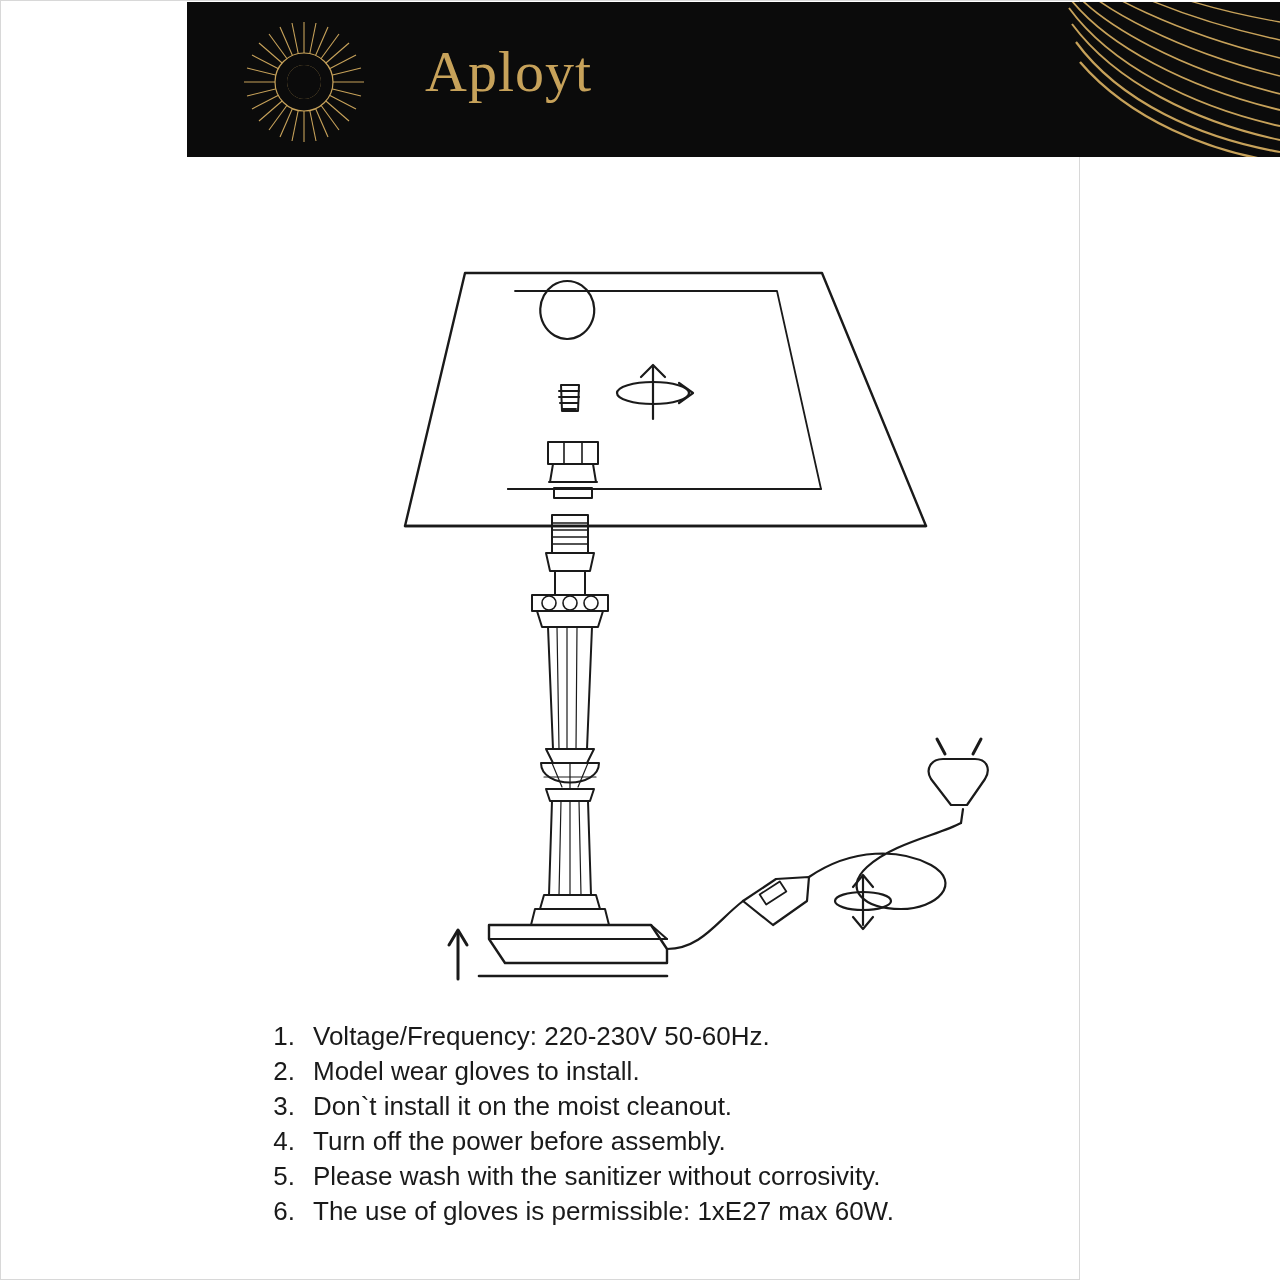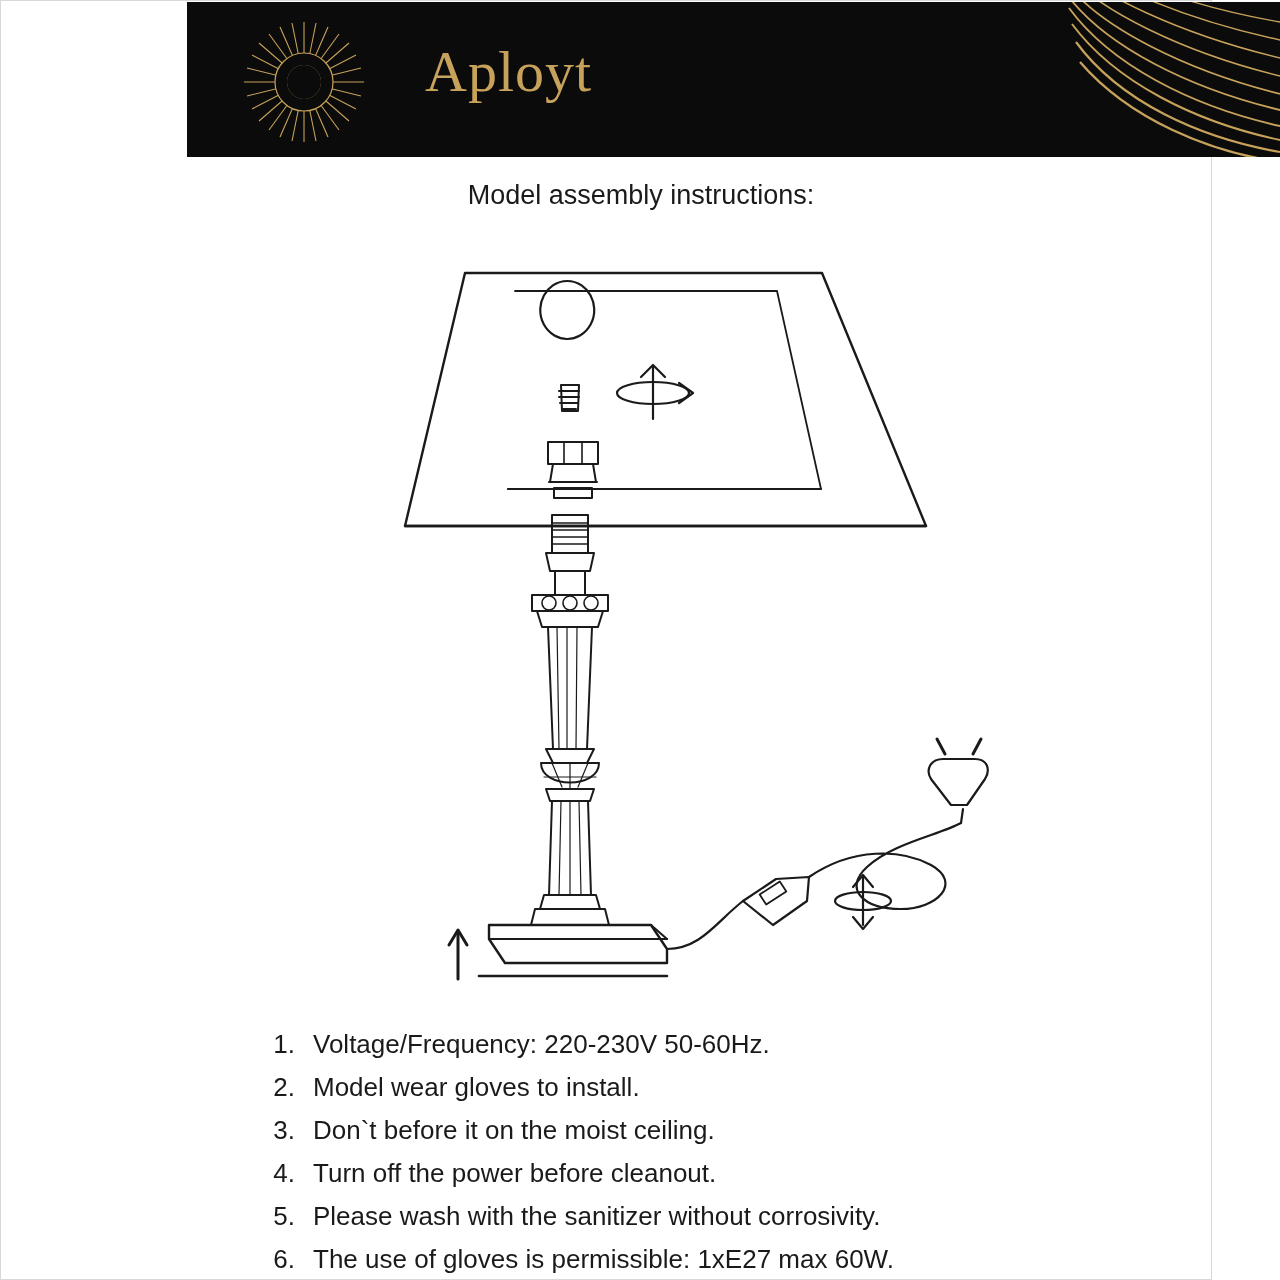--- a/index.html
+++ b/index.html
@@ -9,21 +9,21 @@
   body {
     width: 1280px;
     height: 1280px;
     background: #ffffff;
     font-family: "Liberation Sans", sans-serif;
     color: #1a1a1a;
     overflow: hidden;
   }
   .page {
     position: relative;
-    width: 1212px;
+    width: 1080px;
     height: 1280px;
     box-sizing: border-box;
     border: 1px solid #d8d8d8;
     background: #fff;
   }
 
   
   .banner {
     position: absolute;
     left: 186px;
@@ -102,21 +102,20 @@
   }
   .instr-num {
     width: 46px;
     text-align: right;
     padding-right: 18px;
     flex: 0 0 auto;
   }
   .instr-text {
     flex: 1 1 auto;
     white-space: nowrap;
-    margin-top: 8px;
   }
 </style>
 </head>
 <body>
 
 <div class="page">
 
   <div class="banner">
     <div class="banner-inner">
 
@@ -170,21 +169,20 @@
           <path d="M500,74 C402,50 318,8 286,-30" stroke-width="1.6"></path>
           <path d="M500,56 C400,32 316,-8 286,-40" stroke-width="1.5"></path>
           <path d="M500,38 C398,16 314,-22 287,-50" stroke-width="1.4"></path>
           <path d="M500,20 C396,2 312,-34 288,-58" stroke-width="1.3"></path>
         </g>
       </svg>
     </div>
   </div>
 
   <div class="title-block">
-    <div class="title-line">Model assembly instructions:</div>
   </div>
 
   <svg class="diagram" viewBox="0 0 1280 750">
     <g fill="none" stroke="#1a1a1a" stroke-width="2.4" stroke-linejoin="round" stroke-linecap="round">
 
       <g>
         <path d="M464,24 L821,24 L925,277 L404,277 Z"></path>
         <line x1="404" y1="277" x2="925" y2="277"></line>
 
         <path d="M514,42 L776,42 L820,240 L507,240" stroke-width="1.8"></path>
@@ -293,25 +291,25 @@
     <div class="instr-row">
       <span class="instr-num">1.</span>
       <span class="instr-text">Voltage/Frequency: 220-230V 50-60Hz.</span>
     </div>
     <div class="instr-row">
       <span class="instr-num">2.</span>
       <span class="instr-text">Model wear gloves to install.</span>
     </div>
     <div class="instr-row">
       <span class="instr-num">3.</span>
-      <span class="instr-text">Don`t before it on the moist ceiling.</span>
+      <span class="instr-text">Don`t install it on the moist cleanout.</span>
     </div>
     <div class="instr-row">
       <span class="instr-num">4.</span>
-      <span class="instr-text">Turn off the power before cleanout.</span>
+      <span class="instr-text">Turn off the power before assembly.</span>
     </div>
     <div class="instr-row">
       <span class="instr-num">5.</span>
       <span class="instr-text">Please wash with the sanitizer without corrosivity.</span>
     </div>
     <div class="instr-row">
       <span class="instr-num">6.</span>
       <span class="instr-text">The use of gloves is permissible: 1xE27 max 60W.</span>
     </div>
   </div>

